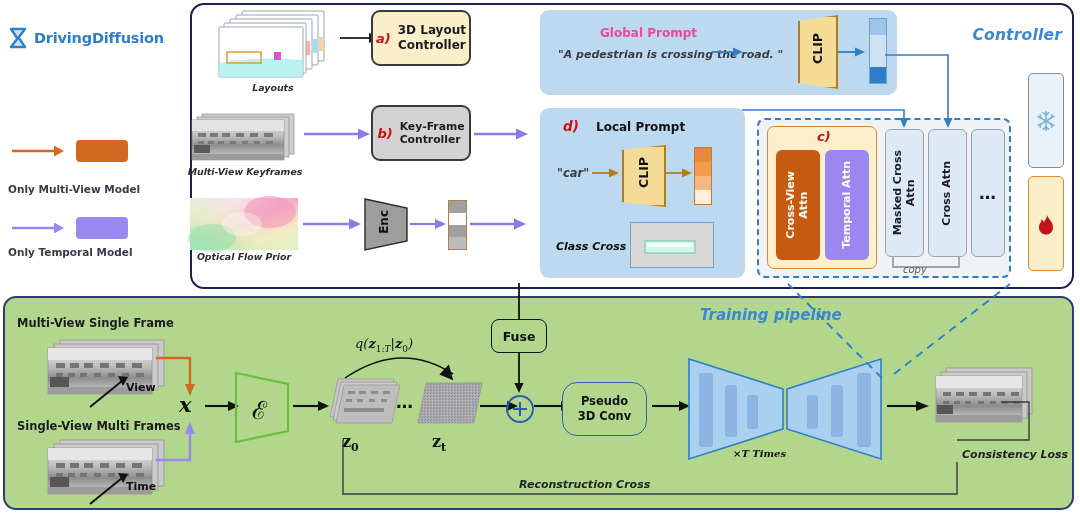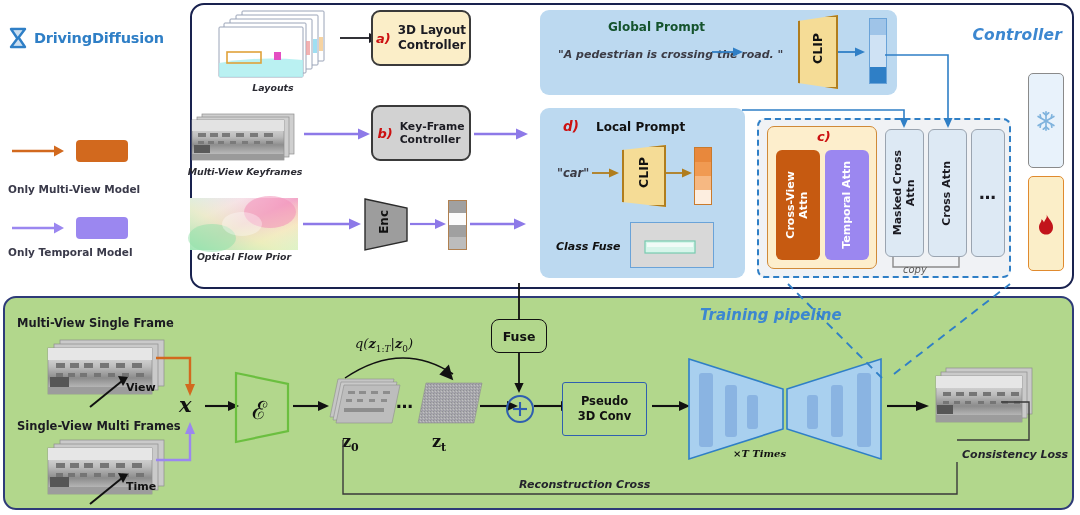--- a/index.html
+++ b/index.html
@@ -233,21 +233,21 @@
   <div style="height:12px;background:#a0a0a0;"></div>
   <div style="height:12px;background:#bcbcbc;"></div>
 </div>
 
 <svg class="abs" style="left:470px;top:216px;" width="58" height="16">
   <line x1="0" y1="8" x2="46" y2="8" stroke="#8d79e8" stroke-width="2.4"></line>
   <path d="M44 2.5 L56 8 L44 13.5 Z" fill="#8d79e8"></path>
 </svg>
 
 <div class="abs bluepanel" style="left:540px;top:10px;width:357px;height:85px;"></div>
-<div class="abs" style="left:600px;top:20px;font-size:12px;font-weight:700;color:#14532d;margin-left:8px;">Global Prompt</div>
+<div class="abs" style="left:600px;top:26px;font-size:12px;font-weight:700;color:#ec4899;">Global Prompt</div>
 <div class="abs" style="left:558px;top:48px;font-size:11px;font-style:italic;font-weight:700;color:#3b3b45;">"A pedestrian is crossing the road. "</div>
 <svg class="abs" style="left:712px;top:45px;" width="32" height="14">
   <line x1="0" y1="7" x2="22" y2="7" stroke="#2f7fc6" stroke-width="1.8"></line>
   <path d="M21 2.5 L31 7 L21 11.5 Z" fill="#2f7fc6"></path>
 </svg>
 <div class="abs trap-clip" style="left:798px;top:15px;width:36px;height:70px;">
   <span class="vtext abs" style="left:10px;top:16px;font-size:12.5px;font-weight:700;color:#111;">CLIP</span>
 </div>
 <svg class="abs" style="left:838px;top:45px;" width="28" height="14">
   <line x1="0" y1="7" x2="18" y2="7" stroke="#2f7fc6" stroke-width="1.8"></line>
@@ -274,21 +274,21 @@
 <svg class="abs" style="left:665px;top:166px;" width="28" height="14">
   <line x1="0" y1="7" x2="18" y2="7" stroke="#b07d1d" stroke-width="1.8"></line>
   <path d="M17 2.5 L27 7 L17 11.5 Z" fill="#b07d1d"></path>
 </svg>
 <div class="abs" style="left:694px;top:147px;width:16px;height:56px;border:1px solid #c97a2c;">
   <div style="height:14px;background:#e8883c;"></div>
   <div style="height:14px;background:#f09a52;"></div>
   <div style="height:14px;background:#f6b882;"></div>
   <div style="height:14px;background:#fdeee0;"></div>
 </div>
-<div class="abs" style="left:556px;top:240px;font-size:11px;font-weight:700;font-style:italic;color:#111;">Class Fuse</div>
+<div class="abs" style="left:556px;top:240px;font-size:11px;font-weight:700;font-style:italic;color:#111;">Class Cross</div>
 <div class="abs" style="left:630px;top:222px;width:82px;height:44px;background:#d8d8d8;border:1px solid #6aa3d8;">
   <svg width="82" height="44" viewBox="0 0 82 44">
     <rect x="14" y="18" width="50" height="12" fill="#d6f5ea" stroke="#77cbb0" stroke-width="1.2"></rect>
     <rect x="16" y="20" width="46" height="4" fill="#f0fbf7"></rect>
   </svg>
 </div>
 
 <div class="abs" style="left:757px;top:118px;width:254px;height:160px;background:#f0f2f5;
             border:2.2px dashed #2f7fc6;border-radius:8px;box-sizing:border-box;"></div>
 
@@ -531,21 +531,21 @@
     <line x1="8" y1="1" x2="8" y2="15" stroke="#2f5fb0" stroke-width="2.1"></line>
     <line x1="1" y1="8" x2="15" y2="8" stroke="#2f5fb0" stroke-width="2.1"></line>
   </svg>
 </div>
 
 <svg class="abs" style="left:534px;top:398px;" width="40" height="16">
   <line x1="0" y1="8" x2="28" y2="8" stroke="#111" stroke-width="2.1"></line>
   <path d="M27 3 L38 8 L27 13 Z" fill="#111"></path>
 </svg>
 
-<div class="abs rbox" style="left:562px;top:382px;width:85px;height:54px;background:#b2d78c;border:1.8px solid #2f5fb0;border-radius:3px;">
+<div class="abs rbox" style="left:562px;top:382px;width:85px;height:54px;background:#b2d78c;border:1.8px solid #2f5fb0;border-radius:15px;">
   <span style="font-size:11.5px;font-weight:700;color:#111;line-height:1.3;">
     <span>Pseudo</span><br>
     <span>3D Conv</span>
   </span>
 </div>
 <svg class="abs" style="left:652px;top:398px;" width="40" height="16">
   <line x1="0" y1="8" x2="28" y2="8" stroke="#111" stroke-width="2.1"></line>
   <path d="M27 3 L38 8 L27 13 Z" fill="#111"></path>
 </svg>
 

